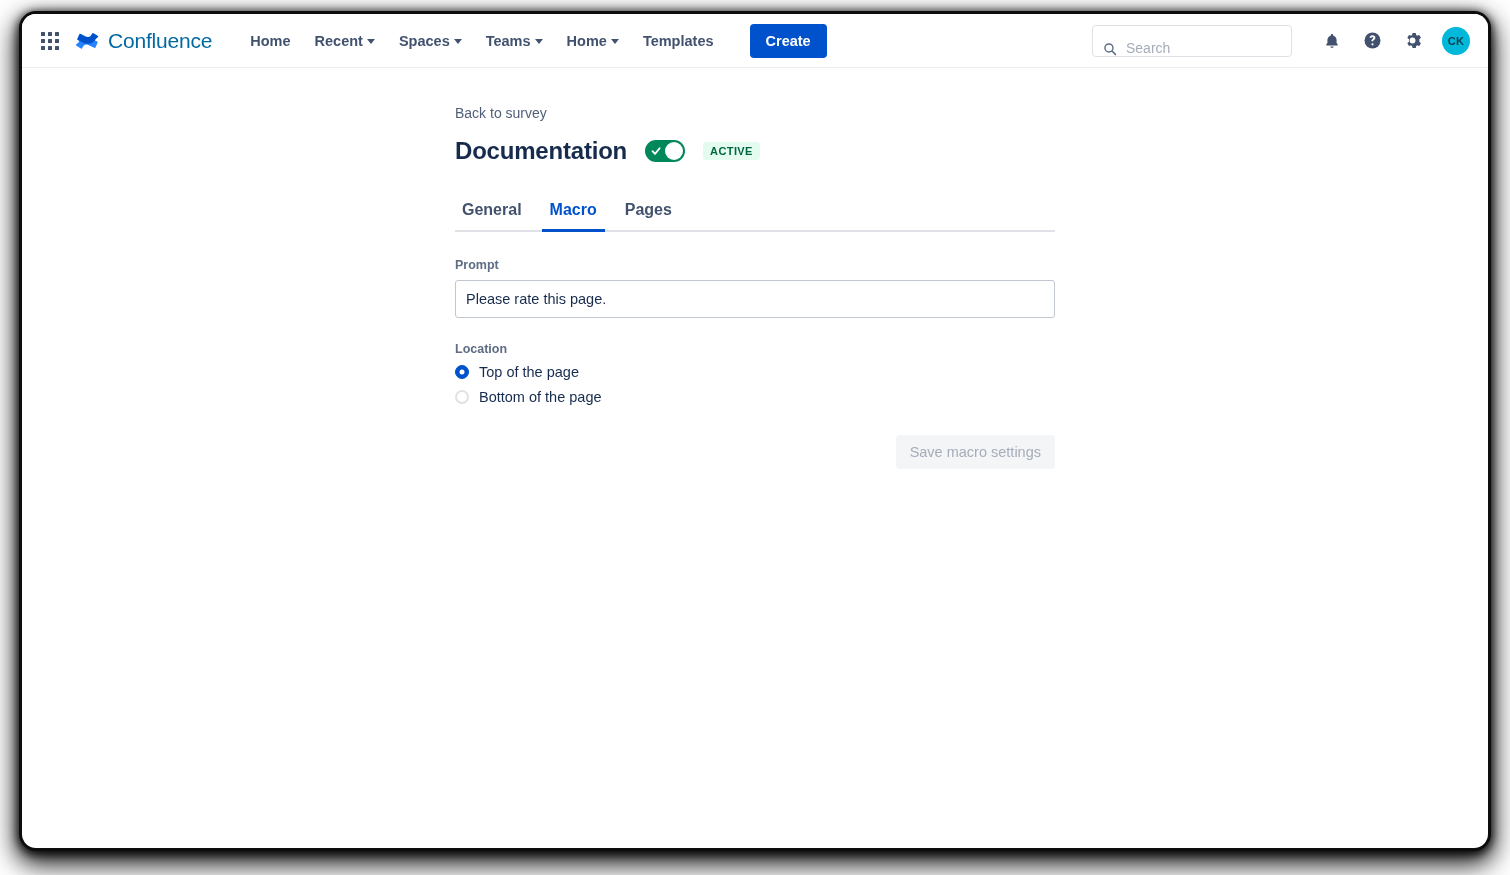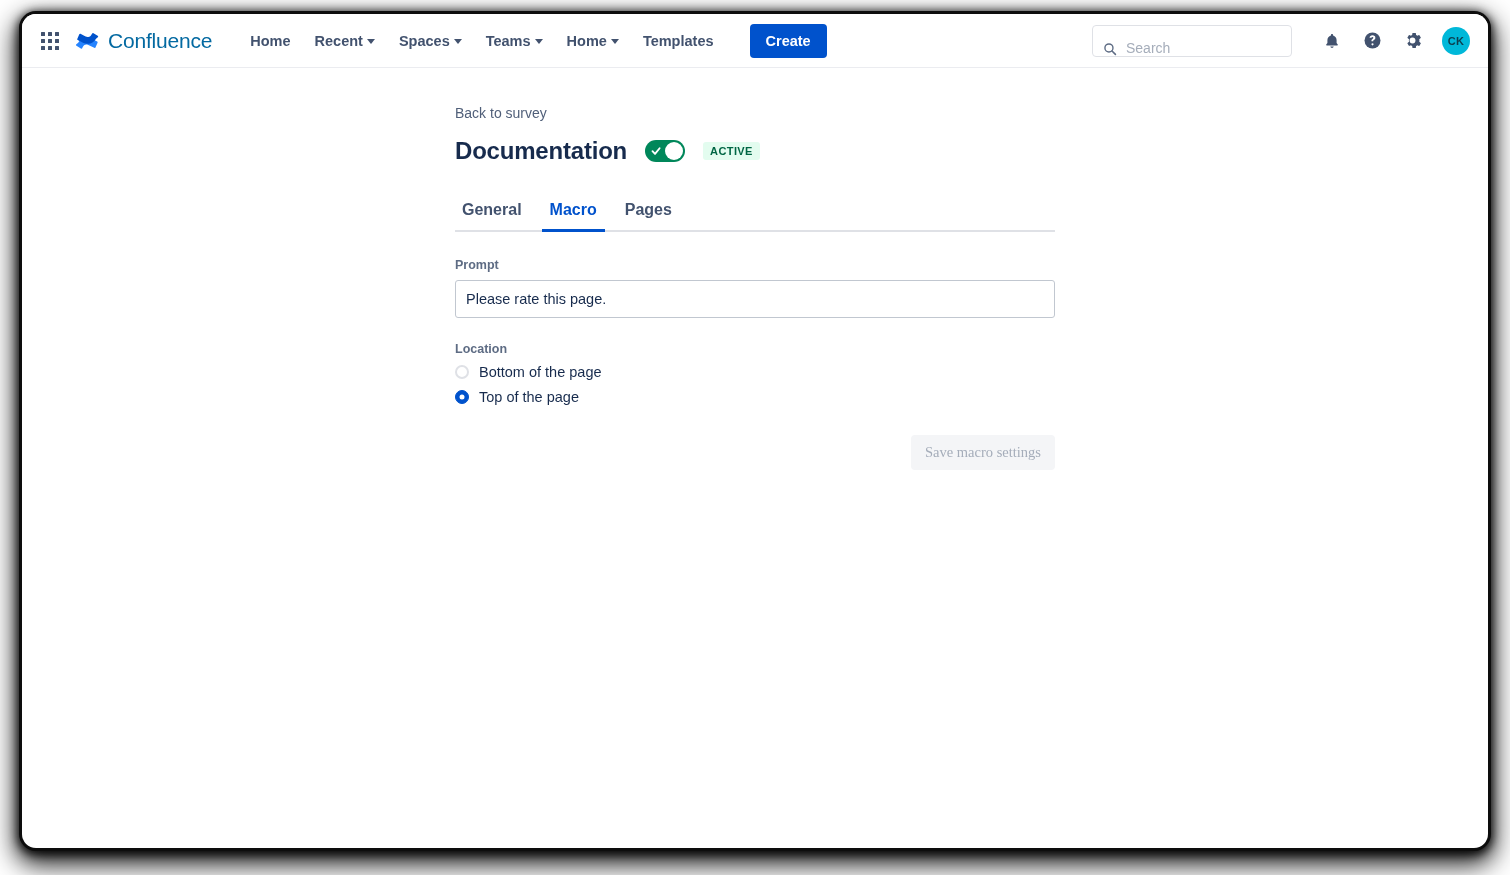--- a/index.html
+++ b/index.html
@@ -334,21 +334,21 @@
     margin-top: 30px;
   }
   .save-btn {
     background: #f4f5f7;
     color: #a5adba;
     border: none;
     border-radius: 4px;
     font-size: 14.5px;
     padding: 9px 14px;
     cursor: default;
-    font-family: Liberation Serif, serif;
+    font-family: Liberation Sans, sans-serif;
   }
 </style>
 </head>
 <body>
 
 <div class="screen">
   <div class="window">
 
     <div class="topnav">
 
@@ -460,29 +460,29 @@
         </div>
 
         <div class="field-label">Prompt</div>
         <input class="text-input" type="text" value="Please rate this page." style="">
 
         <div class="block-gap"></div>
 
         <div class="field-label">Location</div>
 
         <div class="radio-row">
+          <span class="radio on"></span>
+          <span class="radio-label">Top of the page</span>
+        </div>
+
+        <div class="radio-row">
           <span class="radio off"></span>
           <span class="radio-label">Bottom of the page</span>
         </div>
 
-        <div class="radio-row">
-          <span class="radio on"></span>
-          <span class="radio-label">Top of the page</span>
-        </div>
-
         <div class="actions">
           <button class="save-btn" disabled="">Save macro settings</button>
         </div>
 
       </div>
     </div>
 
   </div>
 </div>
 

